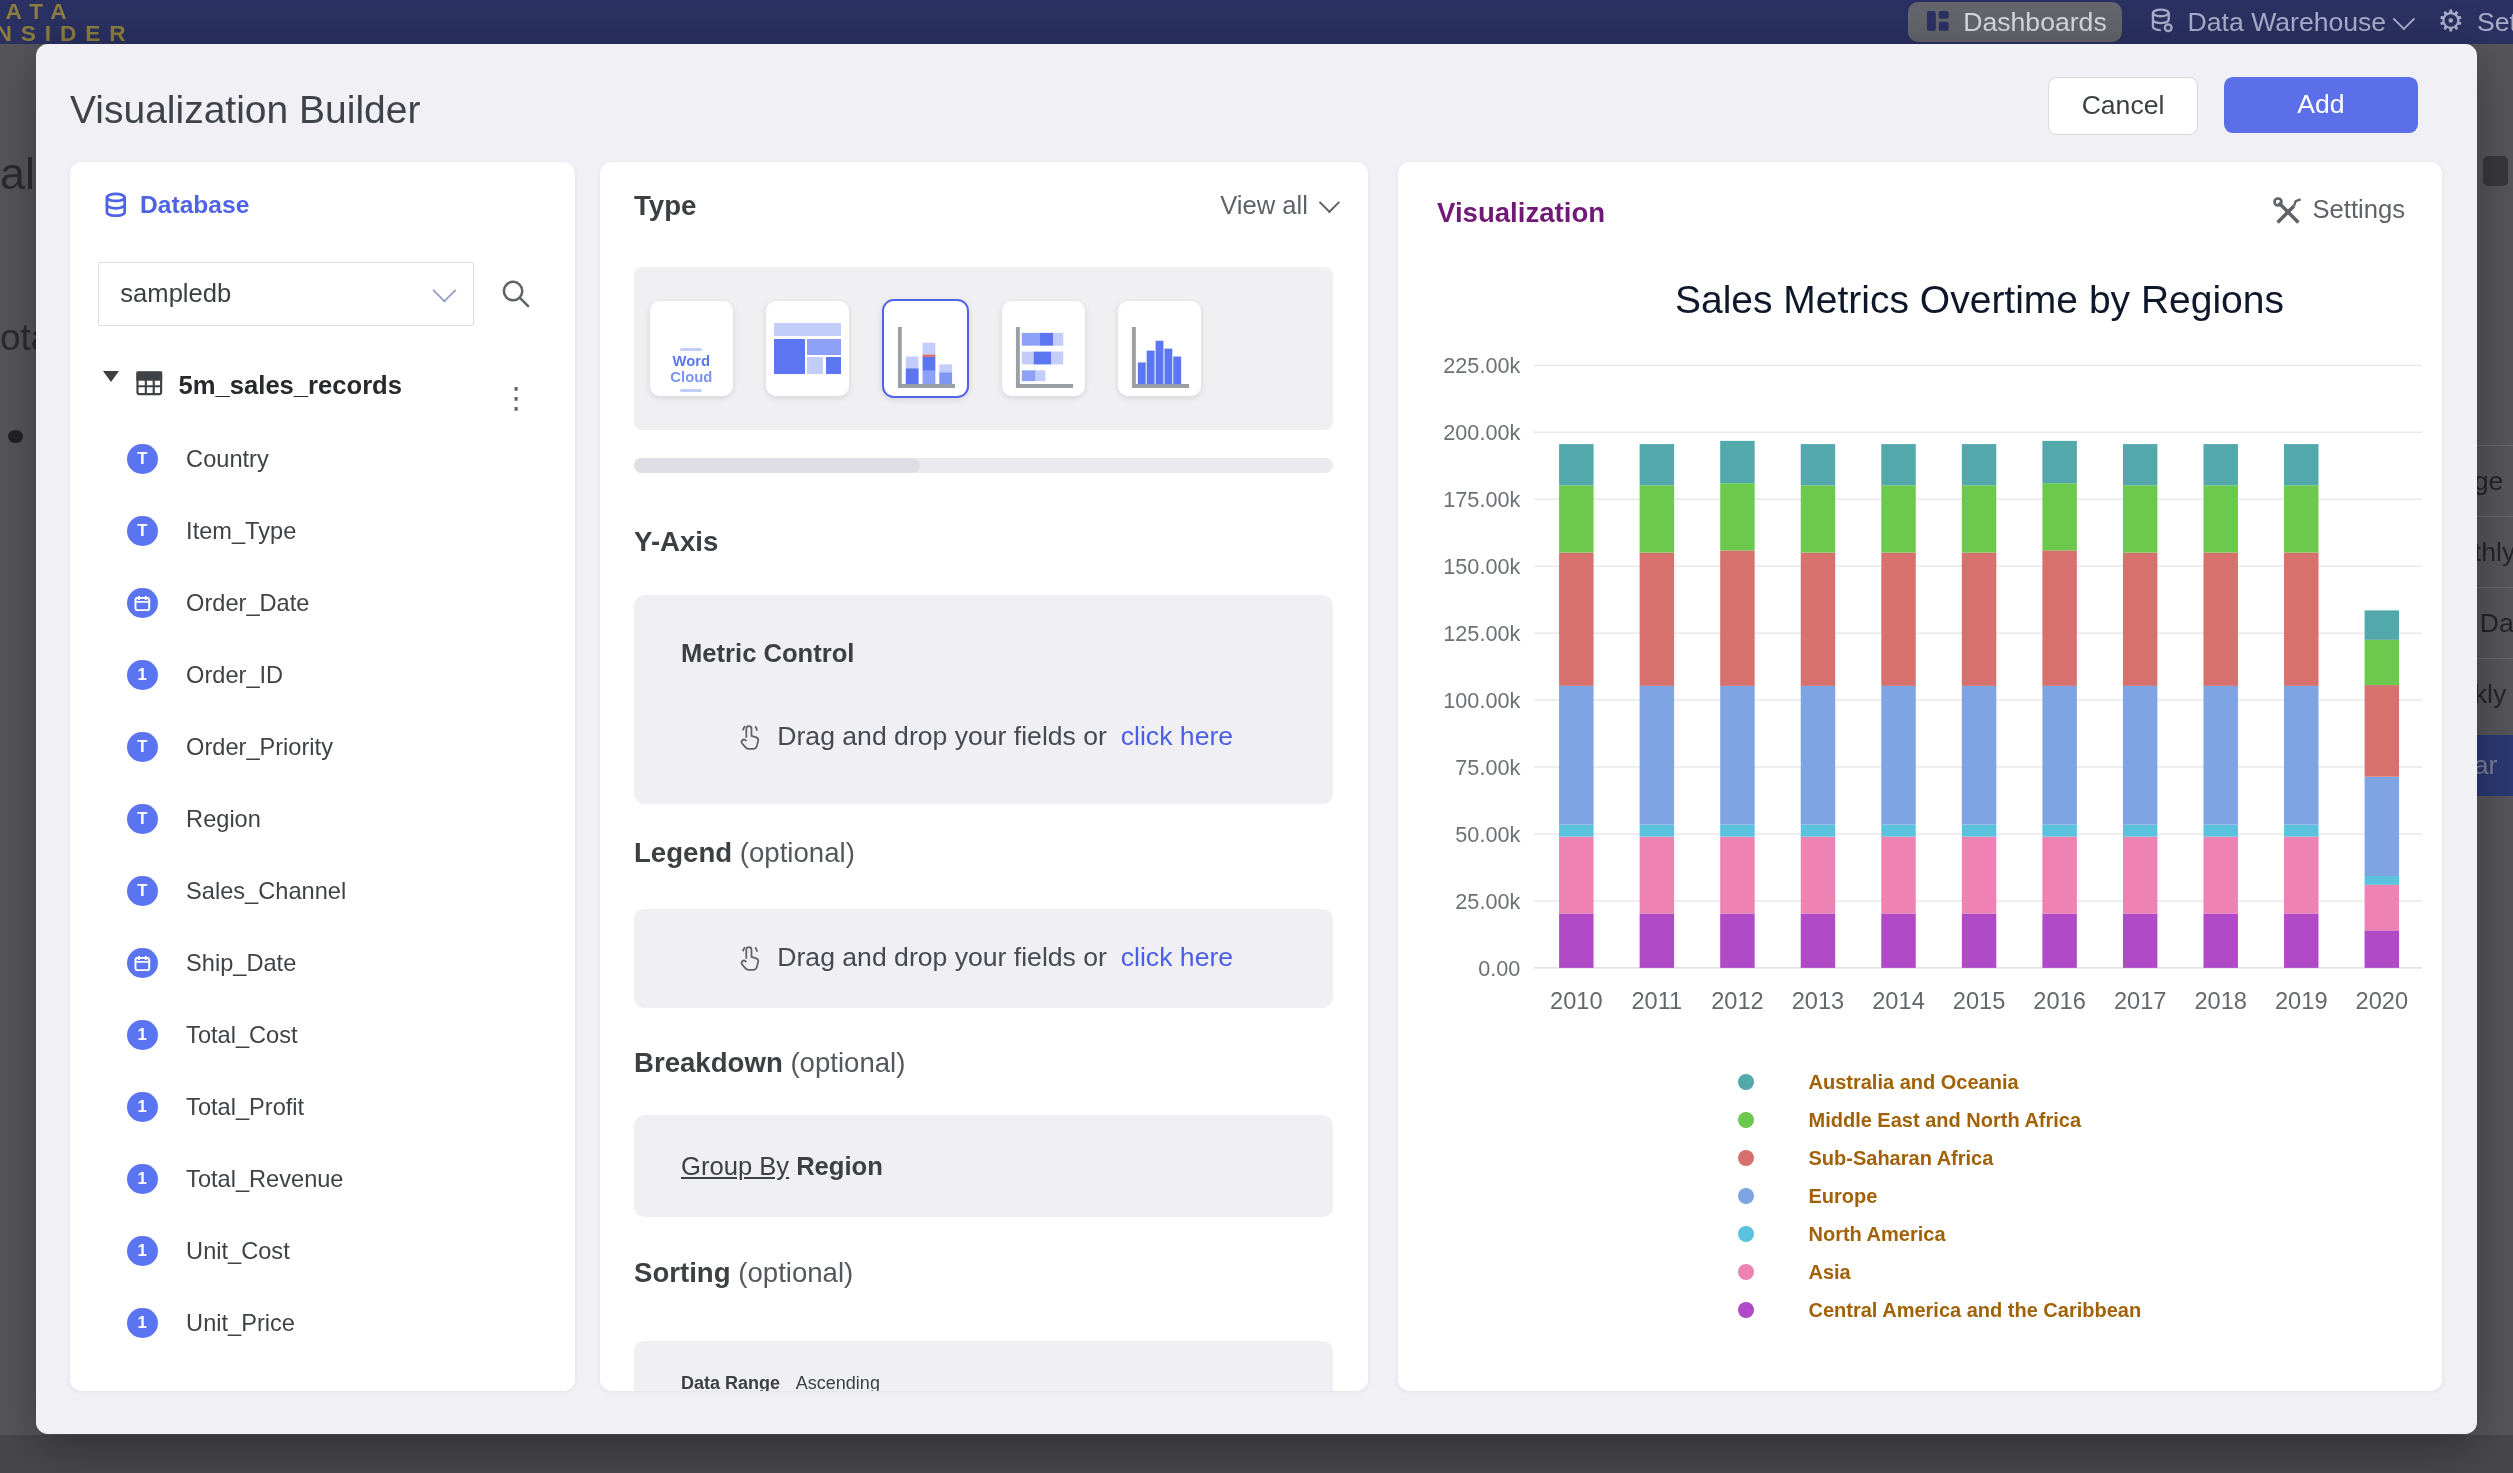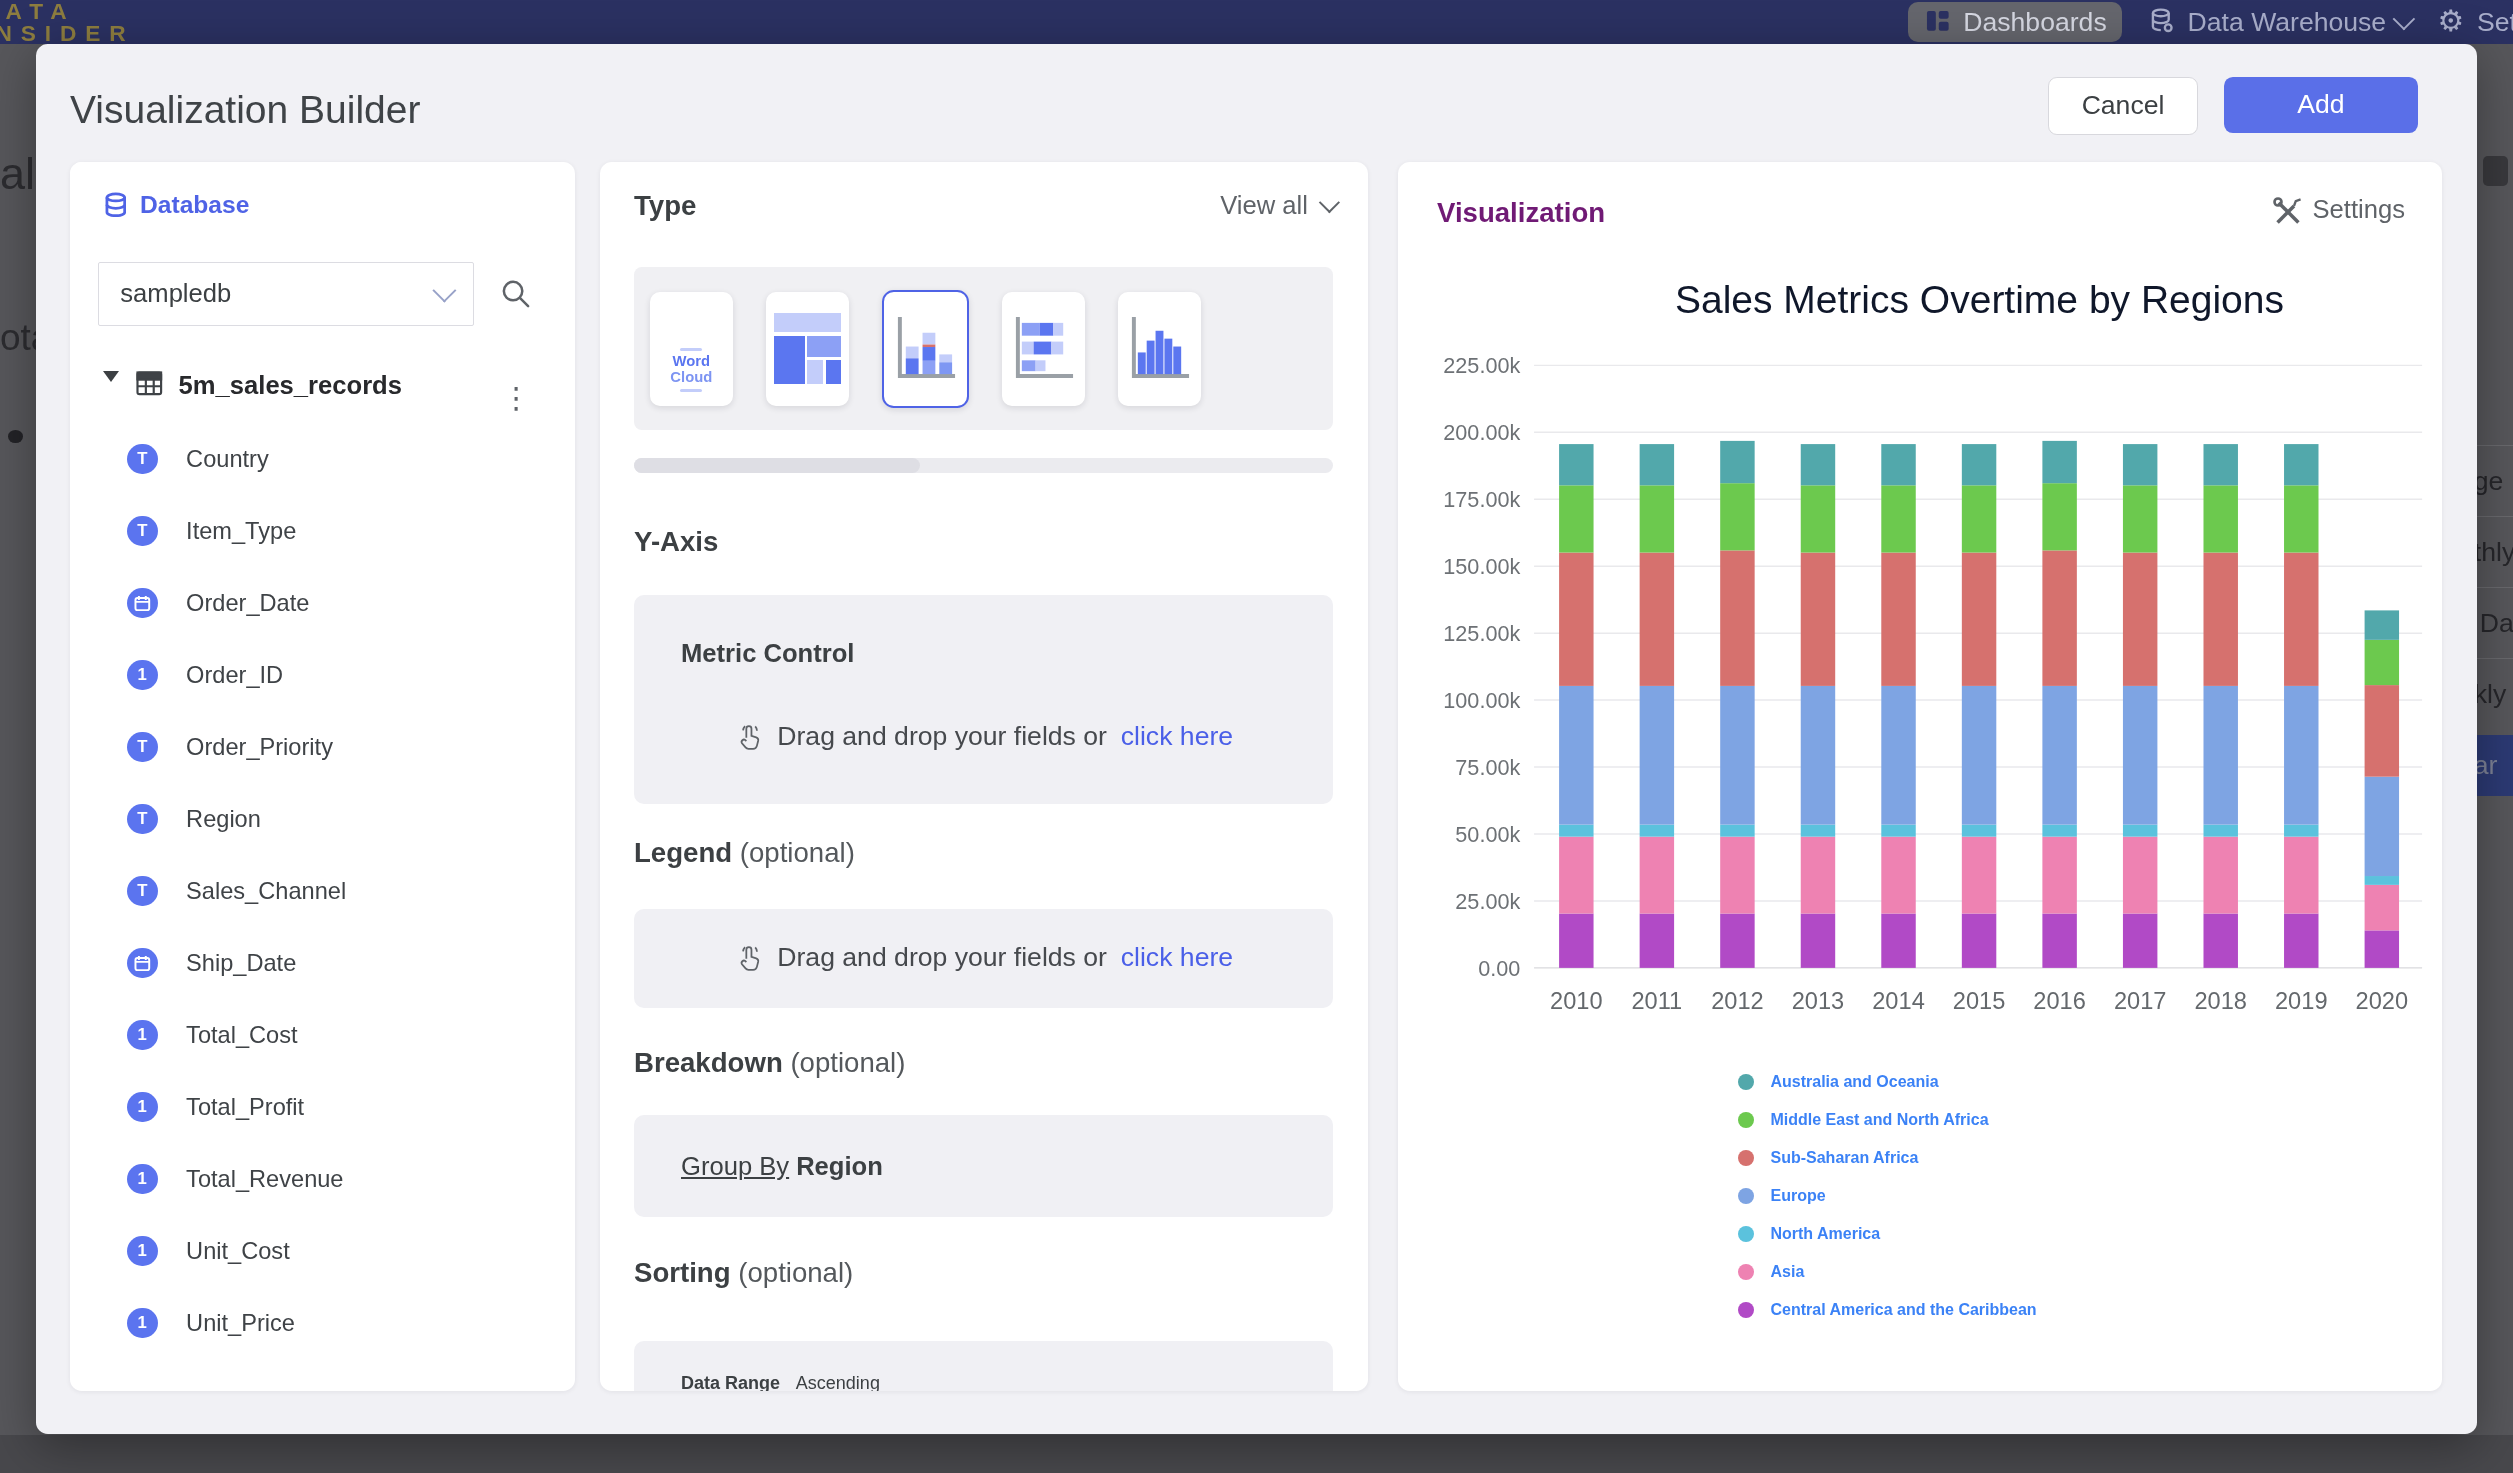--- a/index.html
+++ b/index.html
@@ -61,21 +61,21 @@
   .field-row{height:72px;display:flex;align-items:center;padding-left:57px;cursor:grab;}
   .field-icon{width:30.5px;height:30.5px;border-radius:50%;background:#5b74ef;color:#fff;display:flex;align-items:center;justify-content:center;font-size:16.7px;font-weight:700;flex:none;}
   .field-label{margin-left:28.6px;font-size:23.6px;color:#3f4347;}
 
   
   .type-row{position:absolute;left:34px;right:31.5px;top:27.6px;display:flex;justify-content:space-between;align-items:center;}
   .h-section{font-size:27.6px;font-weight:700;color:#3c4043;}
   .view-all{display:flex;align-items:center;gap:13.8px;color:#5f6368;font-size:25.6px;cursor:pointer;}
   .va-chevron{width:12.8px;height:12.8px;border:solid #5f6368;border-width:0 2.5px 2.5px 0;transform:rotate(45deg);margin-top:-5.9px;}
   .type-strip{position:absolute;left:34px;top:105px;width:699px;height:163px;background:#f0f0f3;border-radius:7.9px;display:flex;align-items:center;gap:33px;padding-left:15.8px;box-sizing:border-box;}
-  .thumb{width:83px;height:114px;background:#fff;border-radius:9.9px;box-shadow:0 2px 5.9px rgba(25,28,40,.12);position:relative;cursor:pointer;flex:none;overflow:hidden;}
+  .thumb{width:83px;height:95px;background:#fff;border-radius:9.9px;box-shadow:0 2px 5.9px rgba(25,28,40,.12);position:relative;cursor:pointer;flex:none;overflow:hidden;}
   .thumb.selected{border:2.5px solid #4f63e6;border-radius:11.8px;}
   .thumb .inner{position:absolute;left:7.9px;top:21.7px;right:7.9px;bottom:21.7px;}
   .wc{display:flex;flex-direction:column;align-items:center;justify-content:center;height:100%;}
   .wc .w1{color:#5b76f0;font-weight:700;font-size:14.8px;line-height:15.8px;}
   .wc .w2{color:#7d94f2;font-weight:700;font-size:14.8px;line-height:15.8px;}
   .wc i{display:block;width:21.7px;height:3px;border-radius:2px;background:#c3cdfa;margin:3px 0;}
   .tm{position:absolute;background:#5b76f0;}
   .scroll-track{position:absolute;left:34px;top:296px;width:699px;height:14.8px;border-radius:7.9px;background:#ebebef;cursor:pointer;}
   .scroll-thumb{position:absolute;left:0;top:0;width:286px;height:14.8px;border-radius:7.9px;background:#dedee4;}
   .mid-h{position:absolute;left:34px;font-size:27.6px;color:#3c4043;}
@@ -92,21 +92,21 @@
   .sort-field{font-weight:700;}
 
   
   .viz-header{position:absolute;left:39px;top:35px;font-size:27.6px;font-weight:700;color:#701a75;}
   .settings-btn{position:absolute;right:37px;top:33px;display:flex;align-items:center;gap:11.8px;color:#5f6368;font-size:25.6px;cursor:pointer;}
   .chart-title{position:absolute;left:138px;top:116px;width:887px;text-align:center;font-size:39px;color:#0f172a;}
   .chart-svg{position:absolute;left:0;top:163px;}
   .legend{position:absolute;left:340px;top:901px;list-style:none;margin:0;padding:0;}
   .legend li{height:38px;display:flex;align-items:center;gap:16.7px;cursor:pointer;}
   .legend .dot{width:15.8px;height:15.8px;border-radius:50%;flex:none;}
-  .legend .lt{font-size:16px;font-weight:700;color:#3b82f6;}
+  .legend .lt{font-size:20px;font-weight:700;color:#a16207;margin-left:38px;}
   svg text{font-family:"Liberation Sans","DejaVu Sans",sans-serif;}
 </style>
 </head>
 <body>
 
 <div class="topbar">
   <div class="logo">
     <div>DATA</div>
     <div>INSIDER</div>
   </div>

